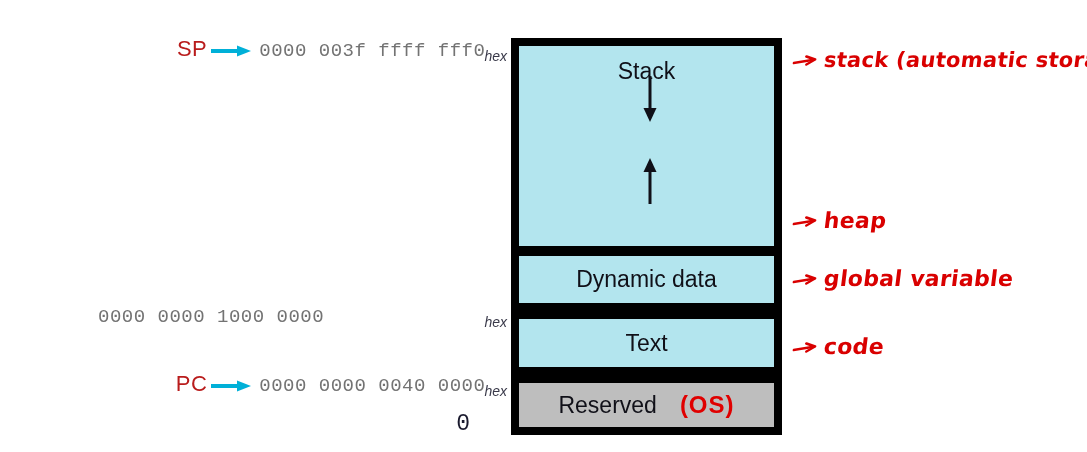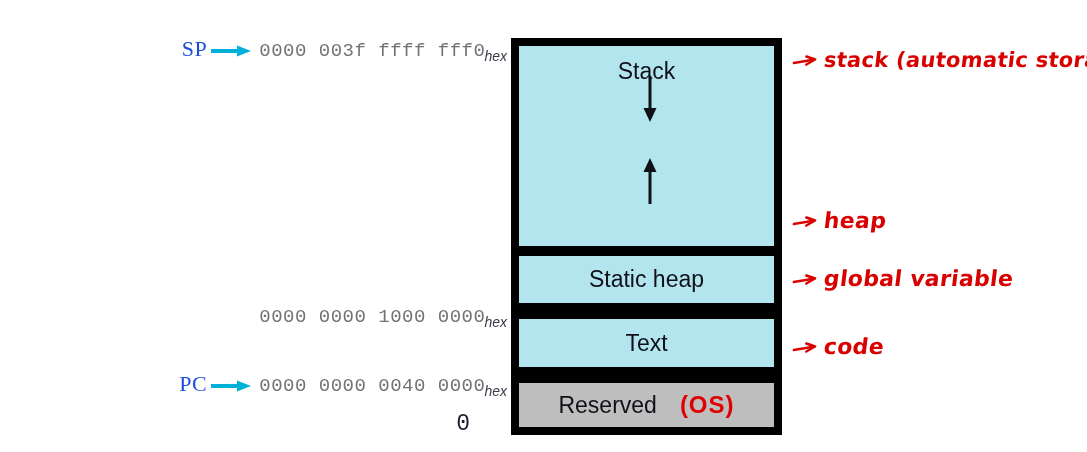--- a/index.html
+++ b/index.html
@@ -20,23 +20,23 @@
   .addr-row {
     position: absolute;
     display: flex;
     align-items: baseline;
     justify-content: flex-end;
     width: 410px;
     left: 98px;
     height: 30px;
   }
   .reg-label {
-    font-family: Liberation Serif, serif;
+    font-family: Liberation Sans, sans-serif;
     font-size: 22px;
-    color: #1d4ed8;
+    color: #b91c1c;
     letter-spacing: 0.5px;
     margin-right: 4px;
   }
   .reg-arrow {
     width: 42px;
     height: 14px;
     position: relative;
     margin-right: 6px;
     flex: 0 0 auto;
     align-self: center;
@@ -161,21 +161,21 @@
     <span class="reg-arrow">
       <svg width="42" height="14" viewBox="0 0 42 14">
         <path d="M0 7 L28 7" stroke="#00b0d8" stroke-width="4" fill="none"></path>
         <path d="M26 1.5 L40 7 L26 12.5 Z" fill="#00b0d8"></path>
       </svg>
     </span>
     <span class="hex-value">0000 003f ffff fff0</span>
       <span class="hex-sub">hex</span>
   </div>
 
-  <div class="addr-row" style="top:306px;">
+  <div class="addr-row" style="top:306px;justify-content:space-between;">
     <span class="hex-value">0000 0000 1000 0000</span>
       <span class="hex-sub">hex</span>
   </div>
 
   <div class="addr-row" style="top:371px;">
     <span class="reg-label">PC</span>
     <span class="reg-arrow">
       <svg width="42" height="14" viewBox="0 0 42 14">
         <path d="M0 7 L28 7" stroke="#00b0d8" stroke-width="4" fill="none"></path>
         <path d="M26 1.5 L40 7 L26 12.5 Z" fill="#00b0d8"></path>
@@ -198,21 +198,21 @@
         <path d="M132.5 36 L139 50 L145.5 36 Z" fill="#101018"></path>
       </g>
       <g>
         <path d="M139 132 L139 98" stroke="#101018" stroke-width="3" fill="none"></path>
         <path d="M132.5 100 L139 86 L145.5 100 Z" fill="#101018"></path>
       </g>
     </svg>
   </div>
 
   <div class="mem-box mem-cyan" id="block-static">
-    <div class="mem-label">Static heap</div>
+    <div class="mem-label">Dynamic data</div>
   </div>
 
   <div class="mem-box mem-cyan" id="block-text">
     <div class="mem-label">Text</div>
   </div>
 
   <div class="mem-box mem-gray" id="block-reserved">
     <div class="reserved-line">
       <span class="mem-label">Reserved</span>
       <span class="os-red">(OS)</span>

